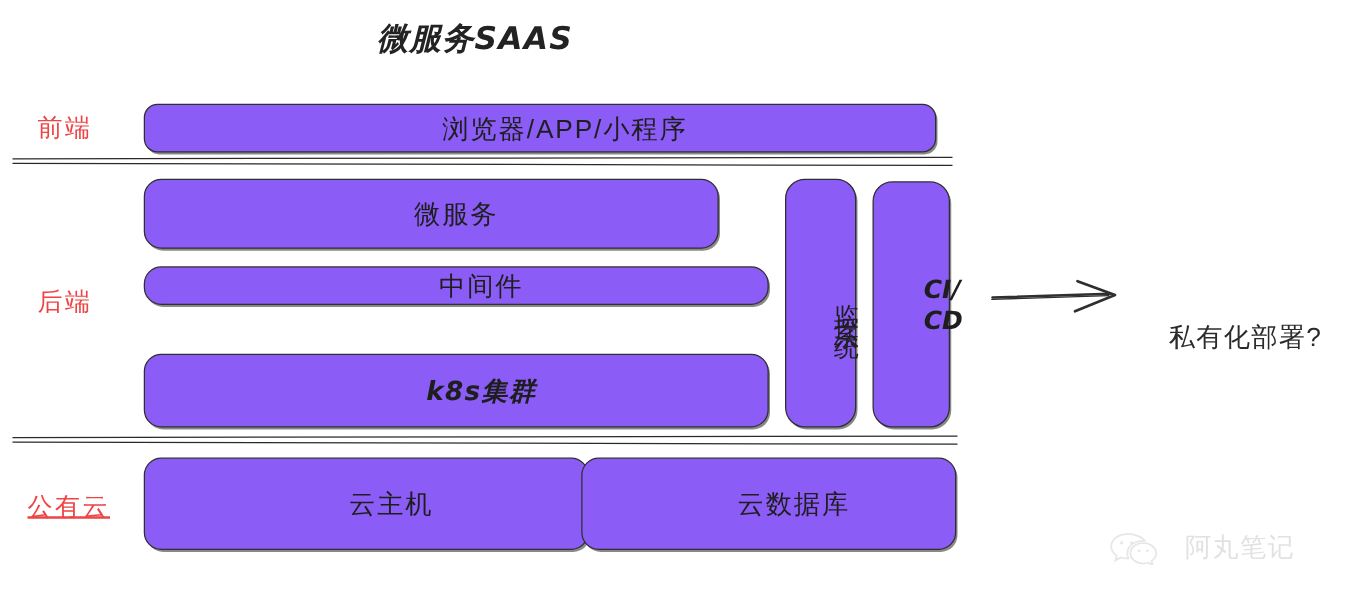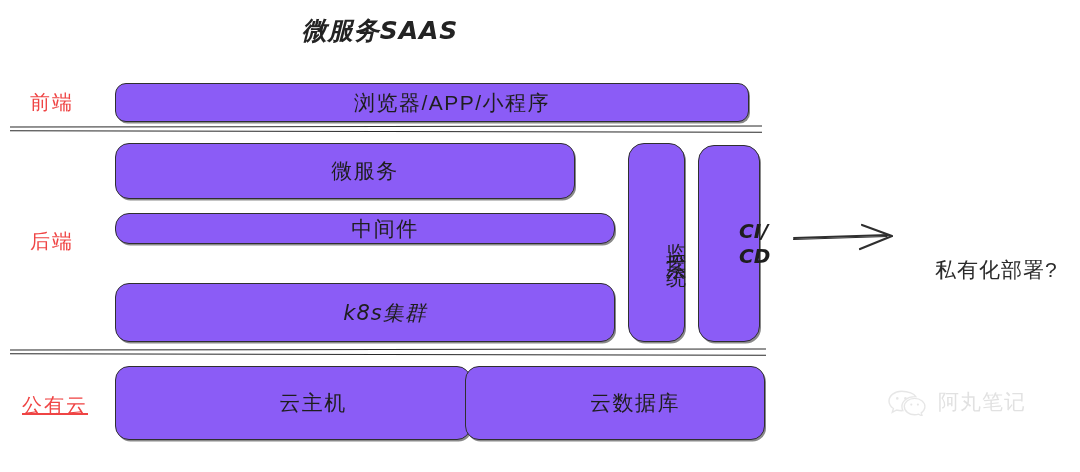--- a/index.html
+++ b/index.html
@@ -73,21 +73,21 @@
   }
 
   
   #box-frontend { left: 115px; top: 83px; width: 634px; height: 39px; border-radius: 11px; }
 
   
   #box-microservice { left: 115px; top: 143px; width: 460px; height: 56px; }
   #box-middleware   { left: 115px; top: 213px; width: 500px; height: 31px; }
   #box-k8s          { left: 115px; top: 283px; width: 500px; height: 59px; }
   #box-k8s .box-text {
-    font-weight: 400;
+    font-weight: 700;
     font-style: italic;
     font-family: "DejaVu Sans", "Liberation Sans", sans-serif;
     letter-spacing: 1px;
   }
 
   
   #box-monitoring { left: 628px; top: 143px; width: 57px; height: 199px; border-radius: 16px; }
   #box-monitoring .box-text {
     writing-mode: vertical-rl;
     text-orientation: upright;
@@ -134,24 +134,24 @@
     left: 935px; top: 224px;
     font-size: 21px;
     letter-spacing: 1px;
     color: #2b2b2b;
     white-space: nowrap;
     margin-top: 32px;
   }
 
   
   #watermark {
-    left: 886px; top: 388px;
+    left: 886px; top: 424px;
     display: flex;
     align-items: center;
-    gap: 12px;
+    gap: 22px;
     opacity: 0.42;
   }
   #watermark .wm-text {
     font-size: 21px;
     color: #b9b9b9;
     letter-spacing: 1px;
     white-space: nowrap;
   }
 </style>
 </head>

